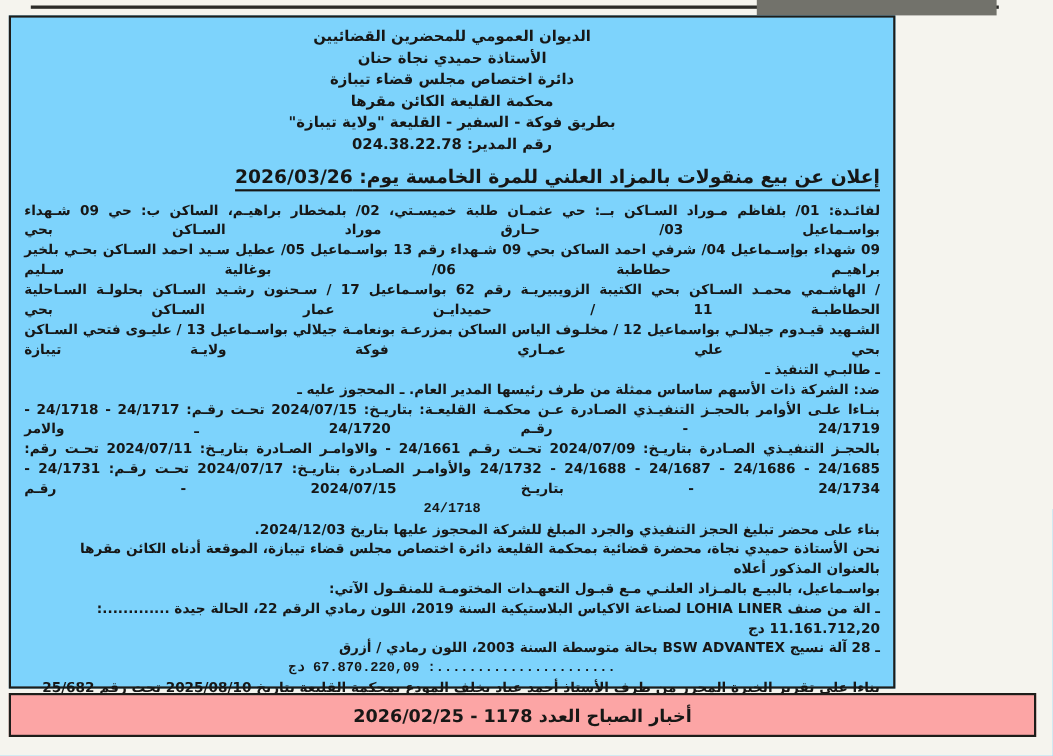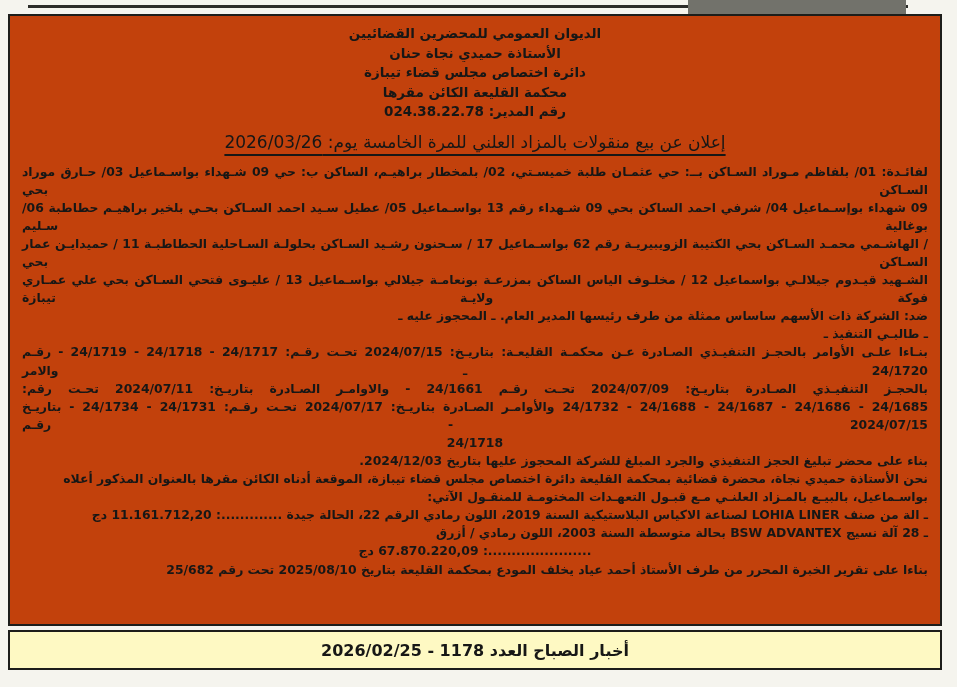--- a/index.html
+++ b/index.html
@@ -10,74 +10,75 @@
     color:#171716;
     position:relative;
     overflow:hidden;
   }
   .page { position:absolute; inset:0; }
   
   .scan-line { position:absolute; left:28px; top:5px; width:880px; height:3px; background:#2c2c29; }
   .scan-blob { position:absolute; left:688px; top:0px; width:218px; height:14px; background:#72726b; }
   
   .doc-box {
-    position:absolute; left:8px; top:14px; width:934px; height:612px;
+    position:absolute; left:8px; top:14px; width:806px; height:612px;
     border:2.5px solid #1d1d1a; box-sizing:border-box;
     padding:8px 12px 0 12px;
-    background:#c2410c;
+    background:#7dd3fc;
   }
   .header { text-align:center; font-weight:bold; font-size:13.5px; line-height:19.5px; }
   .title {
-    text-align:center; font-weight:normal; font-size:17px;
+    font-weight:bold; font-size:17px;
     margin:10px 0 11px 0;
     text-decoration:underline;
     text-underline-offset:6px;
     text-decoration-thickness:1.5px;
   }
   .body-lines { font-weight:bold; font-size:12.4px; line-height:18.1px; }
   .bl { white-space:normal; }
   .bl[data-align="justify"] { text-align:justify; text-align-last:justify; }
   .bl[data-align="right"]   { text-align:right; }
-  .bl[data-align="center"]  { text-align:center; text-align-last:center; }
+  .bl[data-align="center"]  { text-align:center; text-align-last:center;font-family:Liberation Mono, monospace; }
   
   .footer-box {
     position:absolute; left:8px; top:630px; width:934px; height:40px;
     border:2.5px solid #1d1d1a; box-sizing:border-box;
-    background:#fef9c3;
+    background:#fca5a5;
     display:flex; align-items:center; justify-content:center;
     font-weight:bold; font-size:16px;
   }
 </style>
 </head>
 <body>
 
 <div class="page">
 
   <div class="scan-line"></div>
   <div class="scan-blob"></div>
 
   <div class="doc-box" dir="rtl">
 
     <div class="header">
       <div>الديوان العمومي للمحضرين القضائيين</div>
       <div>الأستاذة حميدي نجاة حنان</div>
       <div>دائرة اختصاص مجلس قضاء تيبازة</div>
       <div>محكمة القليعة الكائن مقرها</div>
+      <div>بطريق فوكة - السفير - القليعة "ولاية تيبازة"</div>
       <div>رقم المدير: 024.38.22.78</div>
     </div>
 
     <div class="title">إعلان عن بيع منقولات بالمزاد العلني للمرة الخامسة يوم: 2026/03/26</div>
 
     <div class="body-lines">
       <div class="bl" data-align="justify">لفائـدة: 01/ بلفاظم مـوراد السـاكن بــ: حي عثمـان طلبة خميسـتي، 02/ بلمخطار براهيـم، الساكن ب: حي 09 شـهداء بواسـماعيل 03/ حـارق موراد السـاكن بحي</div>
       <div class="bl" data-align="justify">09 شهداء بوإسـماعيل 04/ شرفي احمد الساكن بحي 09 شـهداء رقم 13 بواسـماعيل 05/ عطيل سـيد احمد السـاكن بحـي بلخير براهيـم حطاطبة 06/ بوغالية سـليم</div>
       <div class="bl" data-align="justify">/ الهاشـمي محمـد السـاكن بحي الكتيبة الزويبيريـة رقم 62 بواسـماعيل 17 / سـحنون رشـيد السـاكن بحلولـة السـاحلية الحطاطبـة 11 / حميدايـن عمار السـاكن بحي</div>
       <div class="bl" data-align="justify">الشـهيد قيـدوم جيلالـي بواسماعيل 12 / مخلـوف الياس الساكن بمزرعـة بونعامـة جيلالي بواسـماعيل 13 / عليـوى فتحي السـاكن بحي علي عمـاري فوكة ولايـة تيبازة</div>
+      <div class="bl" data-align="right">ـ طالبـي التنفيذ ـ</div>
       <div class="bl" data-align="right">ضد: الشركة ذات الأسهم ساساس ممثلة من طرف رئيسها المدير العام. ـ المحجوز عليه ـ</div>
-      <div class="bl" data-align="right">ـ طالبـي التنفيذ ـ</div>
       <div class="bl" data-align="justify">بنـاءا علـى الأوامر بالحجـز التنفيـذي الصـادرة عـن محكمـة القليعـة: بتاريـخ: 2024/07/15 تحـت رقـم: 24/1717 - 24/1718 - 24/1719 - رقـم 24/1720 ـ والامر</div>
       <div class="bl" data-align="justify">بالحجـز التنفيـذي الصـادرة بتاريـخ: 2024/07/09 تحـت رقـم 24/1661 - والاوامـر الصـادرة بتاريـخ: 2024/07/11 تحـت رقم:</div>
       <div class="bl" data-align="justify">24/1685 - 24/1686 - 24/1687 - 24/1688 - 24/1732 والأوامـر الصـادرة بتاريـخ: 2024/07/17 تحـت رقـم: 24/1731 - 24/1734 - بتاريـخ 2024/07/15 - رقـم</div>
       <div class="bl" data-align="center">24/1718</div>
       <div class="bl" data-align="right">بناء على محضر تبليغ الحجز التنفيذي والجرد المبلغ للشركة المحجوز عليها بتاريخ 2024/12/03.</div>
       <div class="bl" data-align="right">نحن الأستاذة حميدي نجاة، محضرة قضائية بمحكمة القليعة دائرة اختصاص مجلس قضاء تيبازة، الموقعة أدناه الكائن مقرها بالعنوان المذكور أعلاه</div>
       <div class="bl" data-align="right">بواسـماعيل، بالبيـع بالمـزاد العلنـي مـع قبـول التعهـدات المختومـة للمنقـول الآتي:</div>
       <div class="bl" data-align="right">ـ الة من صنف LOHIA LINER لصناعة الاكياس البلاستيكية السنة 2019، اللون رمادي الرقم 22، الحالة جيدة .............: 11.161.712,20 دج</div>
       <div class="bl" data-align="right">ـ 28 آلة نسيج BSW ADVANTEX بحالة متوسطة السنة 2003، اللون رمادي / أزرق</div>
       <div class="bl" data-align="center">......................: 67.870.220,09 دج</div>

